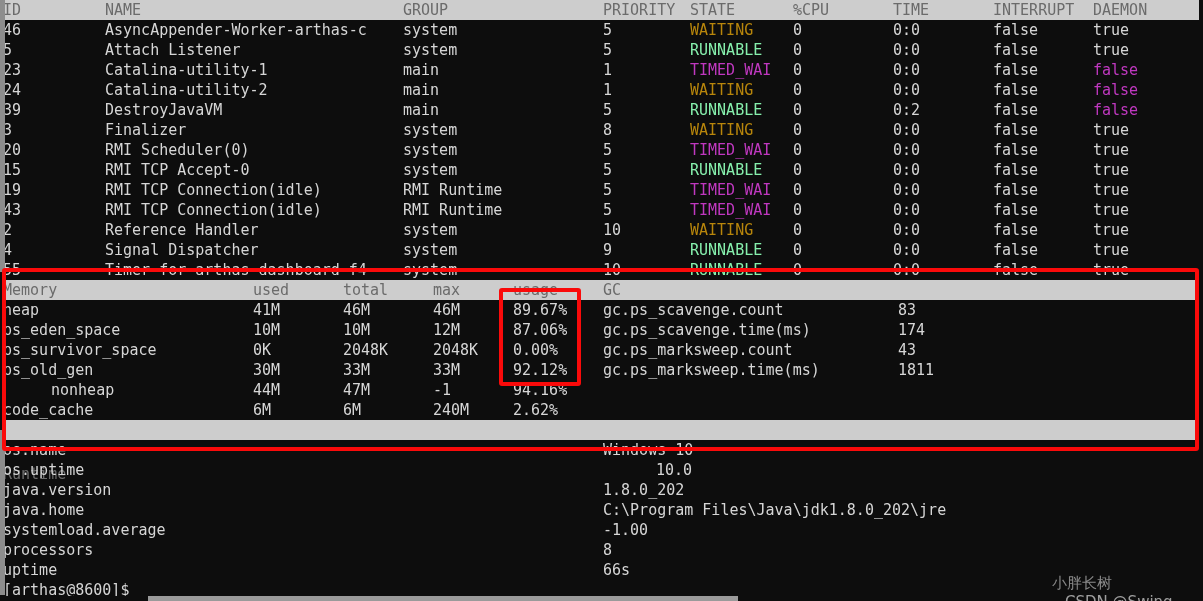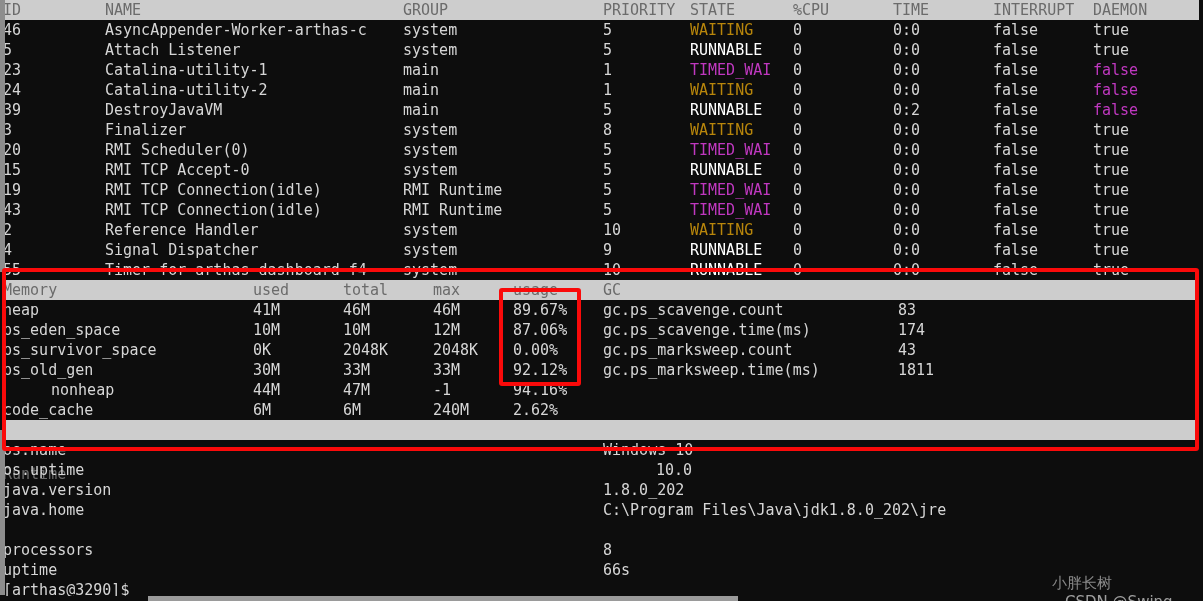--- a/index.html
+++ b/index.html
@@ -16,21 +16,21 @@
   }
   
   .term{
     position:absolute;left:0;top:0;width:1203px;height:601px;
   }
   .row{position:absolute;left:0;width:1203px;height:20px;white-space:pre;}
   .hdrbar{background:#cdcdcd;color:#6b6b6b;}
   .cell{position:absolute;top:0;white-space:pre;display:block;}
   .white{color:#d6d6d6;}
   .yellow{color:#b8860b;}
-  .green{color:#ffffff;}
+  .green{color:#86efac;}
   .magenta{color:#c038c0;}
   
   #leftbar{
     position:absolute;left:0;top:0;width:5px;height:601px;
     background:#0d0d0d;
   }
   #leftbar .thumb{
     position:absolute;left:0;width:5px;background:#8d8d8d;
   }
   
@@ -88,23 +88,24 @@
       <div class="row" style="top: 320px;"><span class="cell white" style="left: 3px;">ps_eden_space</span><span class="cell white" style="left: 253px;">10M</span><span class="cell white" style="left: 343px;">10M</span><span class="cell white" style="left: 433px;">12M</span><span class="cell white" style="left: 513px;">87.06%</span><span class="cell white" style="left: 603px;">gc.ps_scavenge.time(ms)</span><span class="cell white" style="left: 898px;">174</span></div>
       <div class="row" style="top: 340px;"><span class="cell white" style="left: 3px;">ps_survivor_space</span><span class="cell white" style="left: 253px;">0K</span><span class="cell white" style="left: 343px;">2048K</span><span class="cell white" style="left: 433px;">2048K</span><span class="cell white" style="left: 513px;">0.00%</span><span class="cell white" style="left: 603px;">gc.ps_marksweep.count</span><span class="cell white" style="left: 898px;">43</span></div>
       <div class="row" style="top: 360px;"><span class="cell white" style="left: 3px;">ps_old_gen</span><span class="cell white" style="left: 253px;">30M</span><span class="cell white" style="left: 343px;">33M</span><span class="cell white" style="left: 433px;">33M</span><span class="cell white" style="left: 513px;">92.12%</span><span class="cell white" style="left: 603px;">gc.ps_marksweep.time(ms)</span><span class="cell white" style="left: 898px;">1811</span></div>
       <div class="row" style="top: 380px;"><span class="cell white" style="left: 3px; margin-left: 48px;">nonheap</span><span class="cell white" style="left: 253px; text-align: center;">44M</span><span class="cell white" style="left: 343px;">47M</span><span class="cell white" style="left: 433px;">-1</span><span class="cell white" style="left: 513px;">94.16%</span></div>
       <div class="row" style="top: 400px;"><span class="cell white" style="left: 3px;">code_cache</span><span class="cell white" style="left: 253px;">6M</span><span class="cell white" style="left: 343px;">6M</span><span class="cell white" style="left: 433px;">240M</span><span class="cell white" style="left: 513px;">2.62%</span></div>
       <div class="row hdrbar" style="top: 420px;"><span class="cell" style="left: 3px; margin-top: 44px;">Runtime</span></div>
       <div class="row" style="top: 440px;"><span class="cell white" style="left: 3px;">os.name</span><span class="cell white" style="left: 603px;">Windows 10</span></div>
       <div class="row" style="top: 460px;"><span class="cell white" style="left: 3px;">os.uptime</span><span class="cell white" style="left: 631px; margin-left: 25px;">10.0</span></div>
       <div class="row" style="top: 480px;"><span class="cell white" style="left: 3px;">java.version</span><span class="cell white" style="left: 603px;">1.8.0_202</span></div>
       <div class="row" style="top: 500px;"><span class="cell white" style="left: 3px;">java.home</span><span class="cell white" style="left: 603px; text-align: right;">C:\Program Files\Java\jdk1.8.0_202\jre</span></div>
+      <div class="row" style="top: 520px;"><span class="cell white" style="left: 3px;">systemload.average</span><span class="cell white" style="left: 603px;">-1.00</span></div>
       <div class="row" style="top: 540px;"><span class="cell white" style="left: 3px;">processors</span><span class="cell white" style="left: 603px;">8</span></div>
       <div class="row" style="top: 560px;"><span class="cell white" style="left: 3px;">uptime</span><span class="cell white" style="left: 603px;">66s</span></div>
-      <div class="row" style="top: 580px;"><span class="cell white" style="left: 3px;">[arthas@3290]$</span></div>
+      <div class="row" style="top: 580px;"><span class="cell white" style="left: 3px;">[arthas@8600]$</span></div>
     </div>
 
   <div id="leftbar">
     <div class="thumb" style="top:0px;height:272px;"></div>
     <div class="thumb" style="top:430px;height:165px;"></div>
   </div>
   <div id="rightstrip"></div>
   <div id="bottomedge">
     <div class="thumb" style="left:148px;width:590px;"></div>
   </div>

